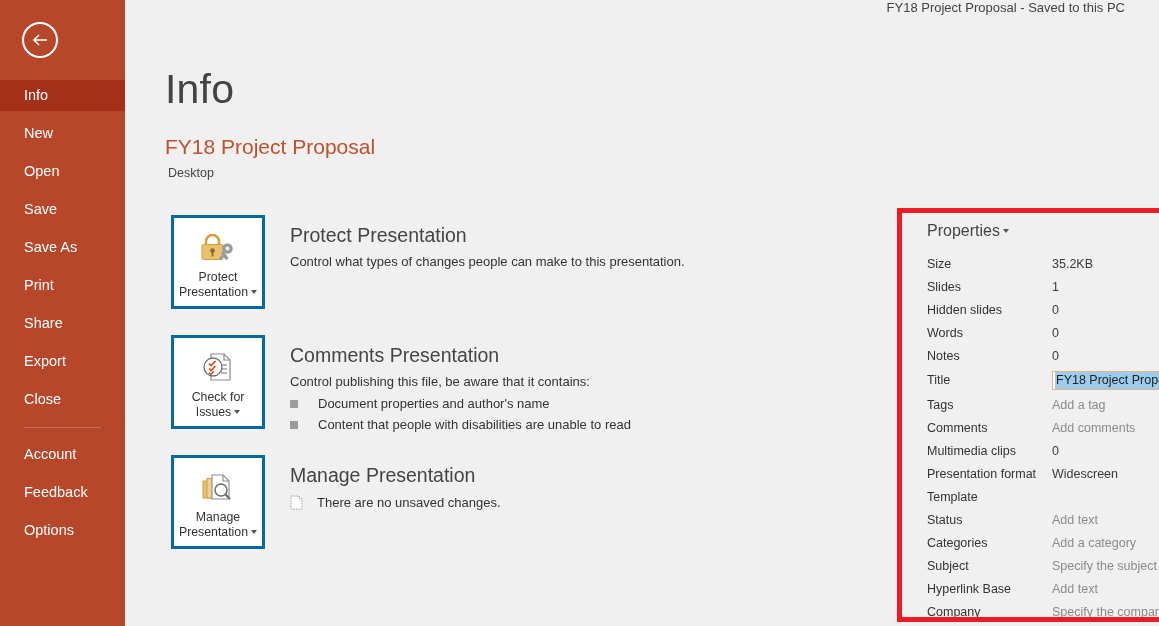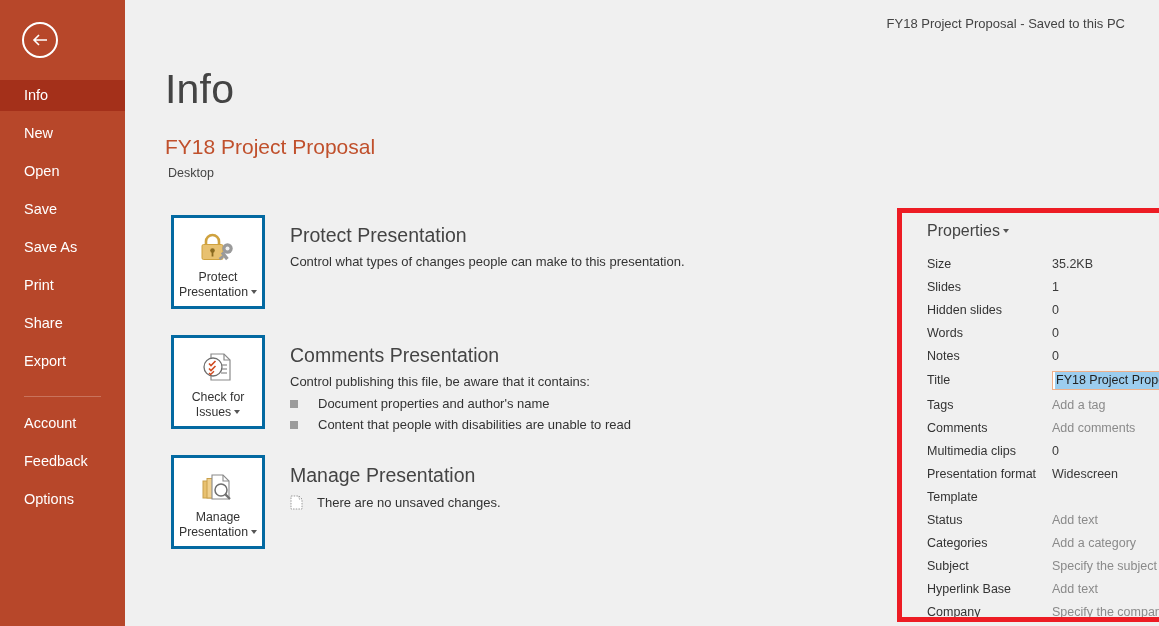--- a/index.html
+++ b/index.html
@@ -62,21 +62,21 @@
 
   
   .main {
     position: absolute;
     left: 125px; top: 0;
     width: 1034px; height: 626px;
     background: #f0f0f0;
   }
   .doc-title-bar {
     position: absolute;
-    right: 34px; top: 16px;
+    right: 34px; top: 0;
     font-size: 13px;
     color: #444444;
     white-space: nowrap;
   }
   .page-heading {
     position: absolute;
     left: 40px; top: 66px;
     font-size: 41px;
     color: #444444;
     font-weight: 300;
@@ -268,20 +268,23 @@
       </div>
       <div class="nav-gap"></div>
       <div class="nav-item">
         <span>Share</span>
       </div>
       <div class="nav-gap"></div>
       <div class="nav-item">
         <span>Export</span>
       </div>
       <div class="nav-gap"></div>
+      <div class="nav-item">
+        <span>Close</span>
+      </div>
       <div class="nav-sep"></div>
       <div class="nav-item">
         <span>Account</span>
       </div>
       <div class="nav-gap"></div>
       <div class="nav-item">
         <span>Feedback</span>
       </div>
       <div class="nav-gap"></div>
       <div class="nav-item">

